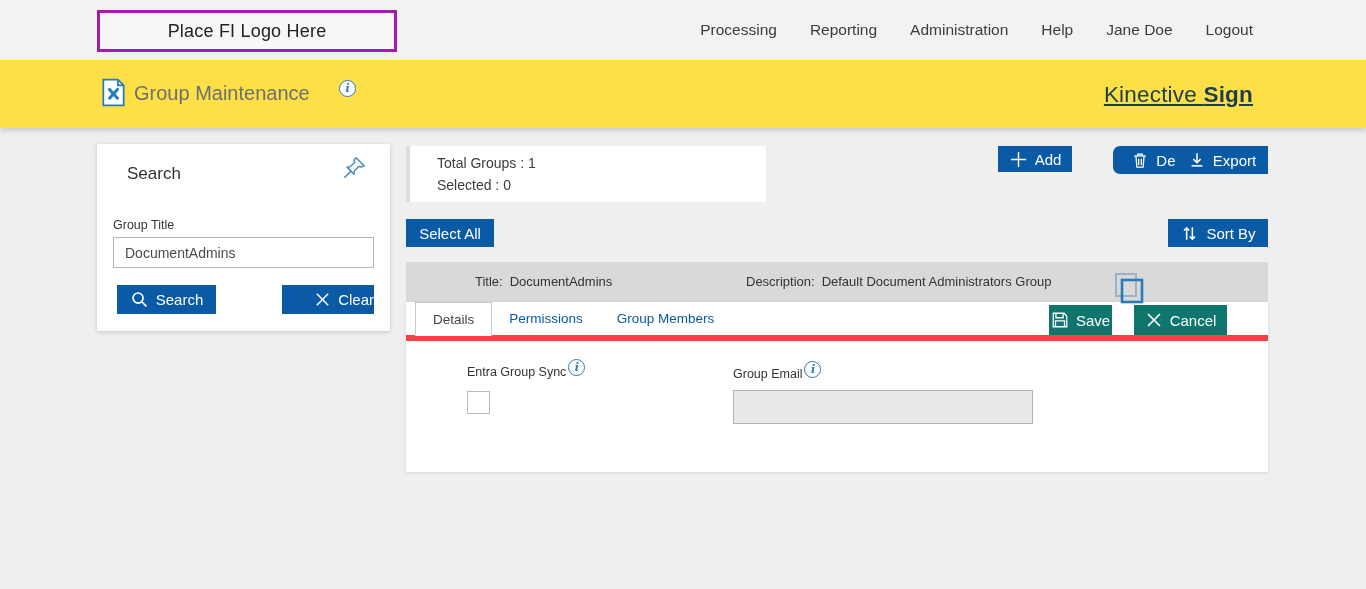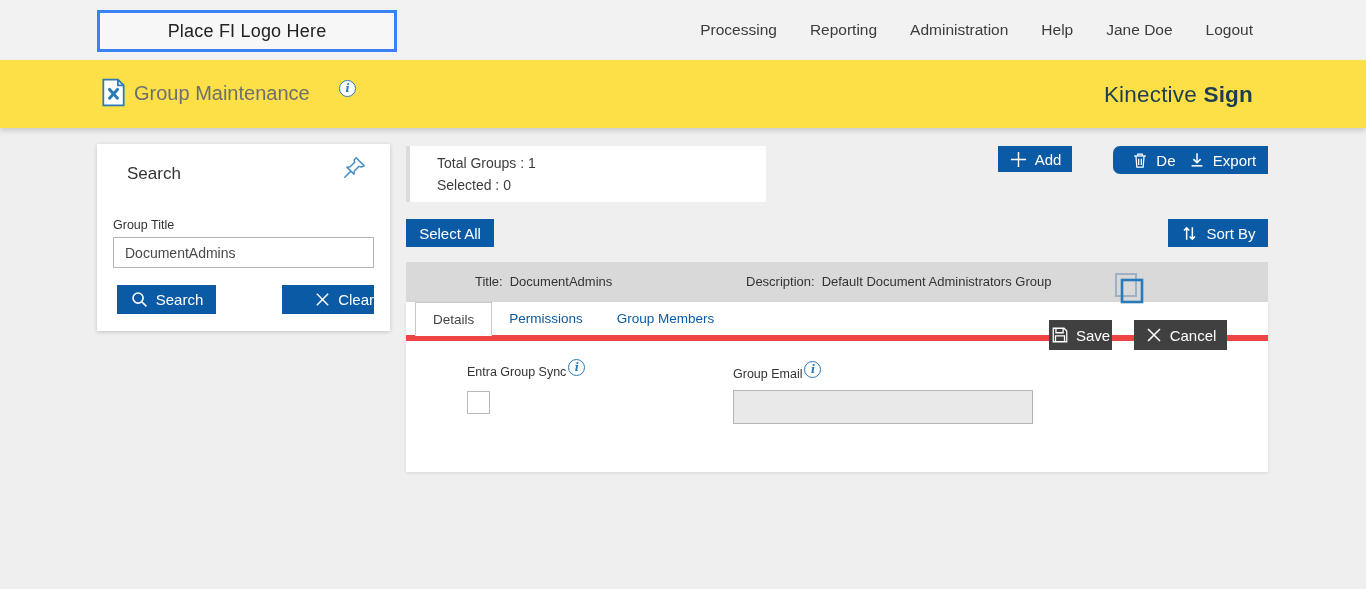--- a/index.html
+++ b/index.html
@@ -2,43 +2,43 @@
 <html><head>
 <meta charset="utf-8">
 <style>
   * { margin:0; padding:0; box-sizing:border-box; }
   html,body { width:1366px; height:589px; overflow:hidden; }
   body { font-family:"Liberation Sans", sans-serif; background:#efefef; position:relative; color:#333; }
 
   
   .topbar { position:absolute; left:0; top:0; width:1366px; height:60px; background:#f2f2f2; }
   .logo-box { position:absolute; left:97px; top:10px; width:300px; height:42px;
-              border:3px solid #3b82f6; background:#f7f7f7; display:flex; align-items:center; justify-content:center;
+              border:3px solid #a21caf; background:#f7f7f7; display:flex; align-items:center; justify-content:center;
               font-size:18px; color:#222; letter-spacing:.2px; }
   .nav { position:absolute; right:113px; top:0; height:60px; display:flex; align-items:center; gap:33px; }
   .nav-item { font-size:15.5px; color:#3c3c3c; cursor:pointer; white-space:nowrap; }
 
   
   .header2 { position:absolute; left:0; top:60px; width:1366px; height:68px; background:#fde047;
              box-shadow:0 3px 5px rgba(0,0,0,0.14); z-index:5; }
   .page-icon { position:absolute; left:102px; top:18px; width:23px; height:29px; }
   .page-title { position:absolute; left:134px; top:22px; font-size:20px; color:#6f6f6f; }
   .info-badge { display:inline-flex; align-items:center; justify-content:center;
                 width:17px; height:17px; border:1px solid #2a7ab8; border-radius:50%;
                 color:#2a7ab8; font-family:"DejaVu Serif", serif; font-style:italic; font-size:11px; font-weight:bold;
                 background:#fff; cursor:pointer; }
   .title-info { position:absolute; left:339px; top:80px; z-index:6; }
-  .brand { position:absolute; right:113px; top:82px; font-size:22.5px; color:#1e3d4f; letter-spacing:.2px; z-index:6; }
+  .brand { position:absolute; right:113px; top:82px; font-size:22.5px; color:#1e3d4f; letter-spacing:.2px; z-index:6;text-decoration:underline; }
   .brand b { font-weight:bold; }
 
   
   .btn { display:flex; align-items:center; justify-content:center; gap:7px;
          background:#0b5aa5; color:#fff; font-size:15px; cursor:pointer; user-select:none; }
   .btn svg { flex:0 0 auto; }
-  .btn.muted { background:#404040;margin-top:15px; }
+  .btn.muted { background:#0f766e; }
 
   
   .search-card { position:absolute; left:97px; top:144px; width:293px; height:187px; background:#fff;
                  box-shadow:0 1px 4px rgba(0,0,0,0.18); }
   .search-title { position:absolute; left:30px; top:20px; font-size:17px; color:#333; }
   .pin-icon { position:absolute; right:22px; top:10px; width:28px; height:28px; cursor:pointer; }
   .field-label { position:absolute; left:16px; top:74px; font-size:12.5px; color:#333; }
   .group-title-input { position:absolute; left:16px; top:93px; width:261px; height:31px;
                        border:1px solid #b5b5b5; padding:0 11px; font-size:14px; color:#4a4a4a;
                        font-family:"Liberation Sans", sans-serif; background:#fff; }

